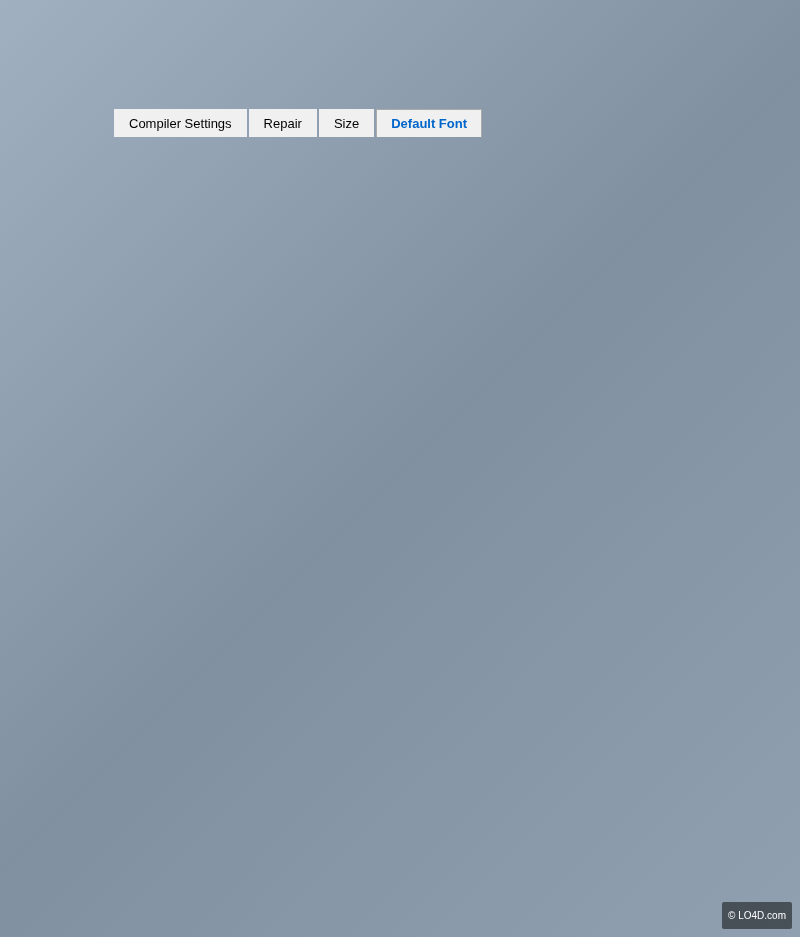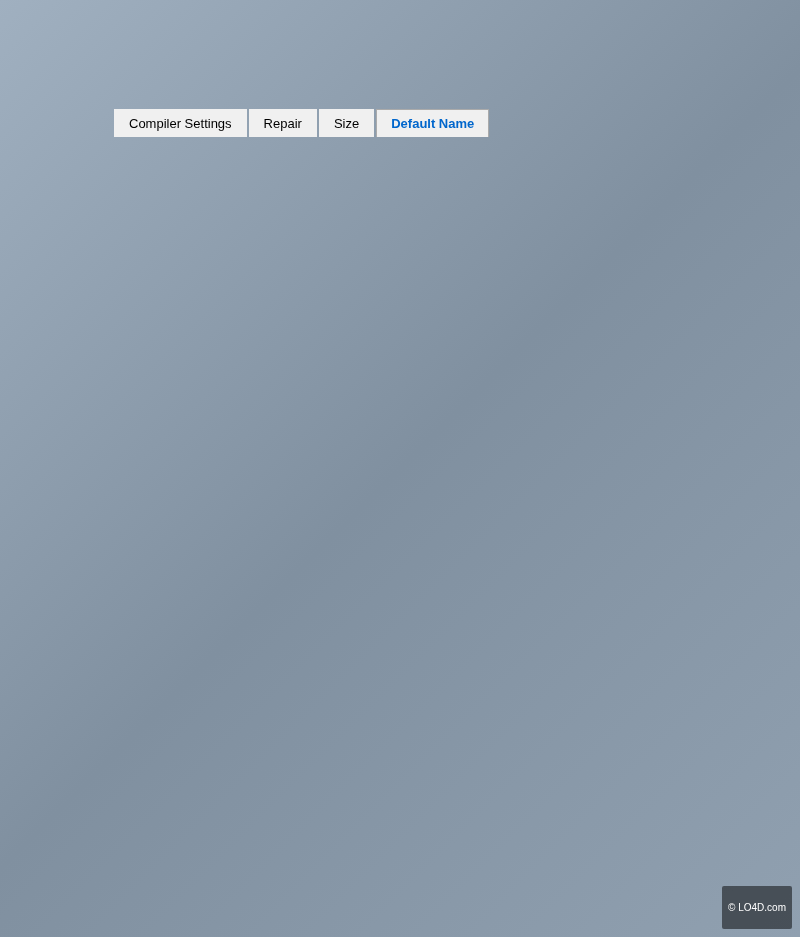--- a/index.html
+++ b/index.html
@@ -265,21 +265,21 @@
       background: linear-gradient(135deg, #a0b0c0 0%, #8090a0 50%, #90a0b0 100%);
     }
 
     .lo4d-badge {
       position: absolute;
       bottom: 8px;
       right: 8px;
       background: rgba(0,0,0,0.5);
       color: #fff;
       font-size: 10px;
-      padding: 16px 6px;
+      padding: 8px 6px;
       border-radius: 2px;
       display: flex;
       align-items: flex-end;
       gap: 4px;
     }
   </style>
 </head>
 <body>
 
 <div class="page-wrapper">
@@ -289,21 +289,21 @@
 
     <div class="title-bar">
       <span class="title-bar-text">Tools | Options</span>
       <button class="close-button">✕</button>
     </div>
 
     <div class="tab-bar">
       <div class="tab">Compiler Settings</div>
       <div class="tab">Repair</div>
       <div class="tab">Size</div>
-      <div class="tab active">Default Name</div>
+      <div class="tab active">Default Font</div>
       <div class="tab-nav-buttons">
         <button class="tab-nav-btn">◄</button>
         <button class="tab-nav-btn">►</button>
       </div>
     </div>
 
     <div class="content-area">
       <div class="form-row">
 
         <div class="field-group">

